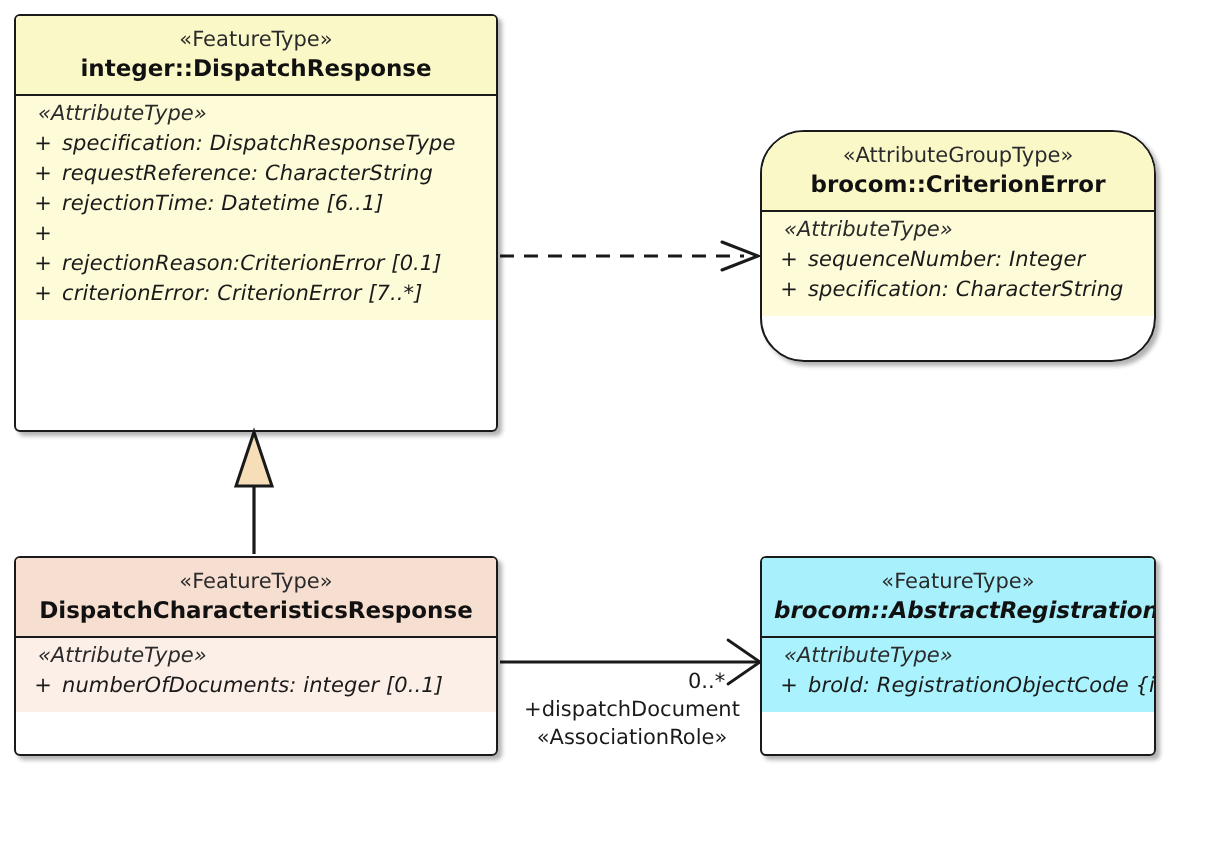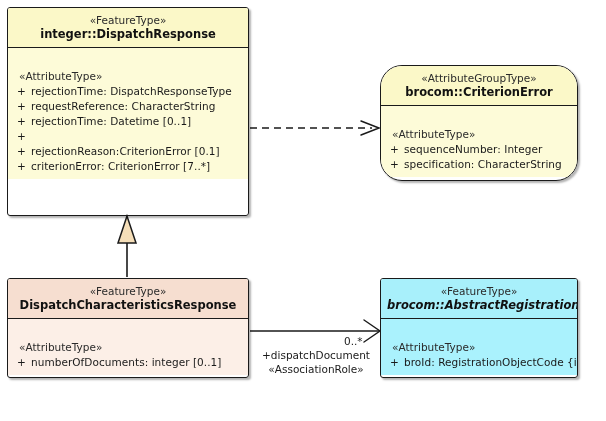--- a/index.html
+++ b/index.html
@@ -33,21 +33,22 @@
     overflow: hidden;
   }
   .uml-head {
     box-sizing: border-box;
     padding: 5px 6px 5px 6px;
     text-align: center;
     border-bottom: 1.6px solid #1a1a1a;
   }
   .uml-body {
     box-sizing: border-box;
-    padding: 21px 4px 5px 4px;
+    padding: 2px 4px 5px 4px;
+    font-style: italic;
   }
   .stereo {
     font-size: 10.5px;
     color: #2a2a2a;
     line-height: 14px;
     white-space: nowrap;
   }
   .cname {
     font-size: 11.5px;
     font-weight: bold;
@@ -140,29 +141,29 @@
     <div class="uml-head">
       <div class="stereo">«FeatureType»</div>
       <div class="cname">integer::DispatchResponse</div>
     </div>
     <div class="uml-body">
 
       <div class="group-stereo">«AttributeType»</div>
 
       <div class="attr-row">
         <span class="attr-vis">+</span>
-        <span class="attr-text">rejectionTime: DispatchResponseType</span>
+        <span class="attr-text">specification: DispatchResponseType</span>
       </div>
       <div class="attr-row">
         <span class="attr-vis">+</span>
         <span class="attr-text">requestReference: CharacterString</span>
       </div>
       <div class="attr-row">
         <span class="attr-vis">+</span>
-        <span class="attr-text">rejectionTime: Datetime [0..1]</span>
+        <span class="attr-text">rejectionTime: Datetime [6..1]</span>
       </div>
       <div class="attr-row">
         <span class="attr-vis">+</span>
       </div>
       <div class="attr-row">
         <span class="attr-vis">+</span>
         <span class="attr-text">rejectionReason:CriterionError [0.1]</span>
       </div>
 
 

